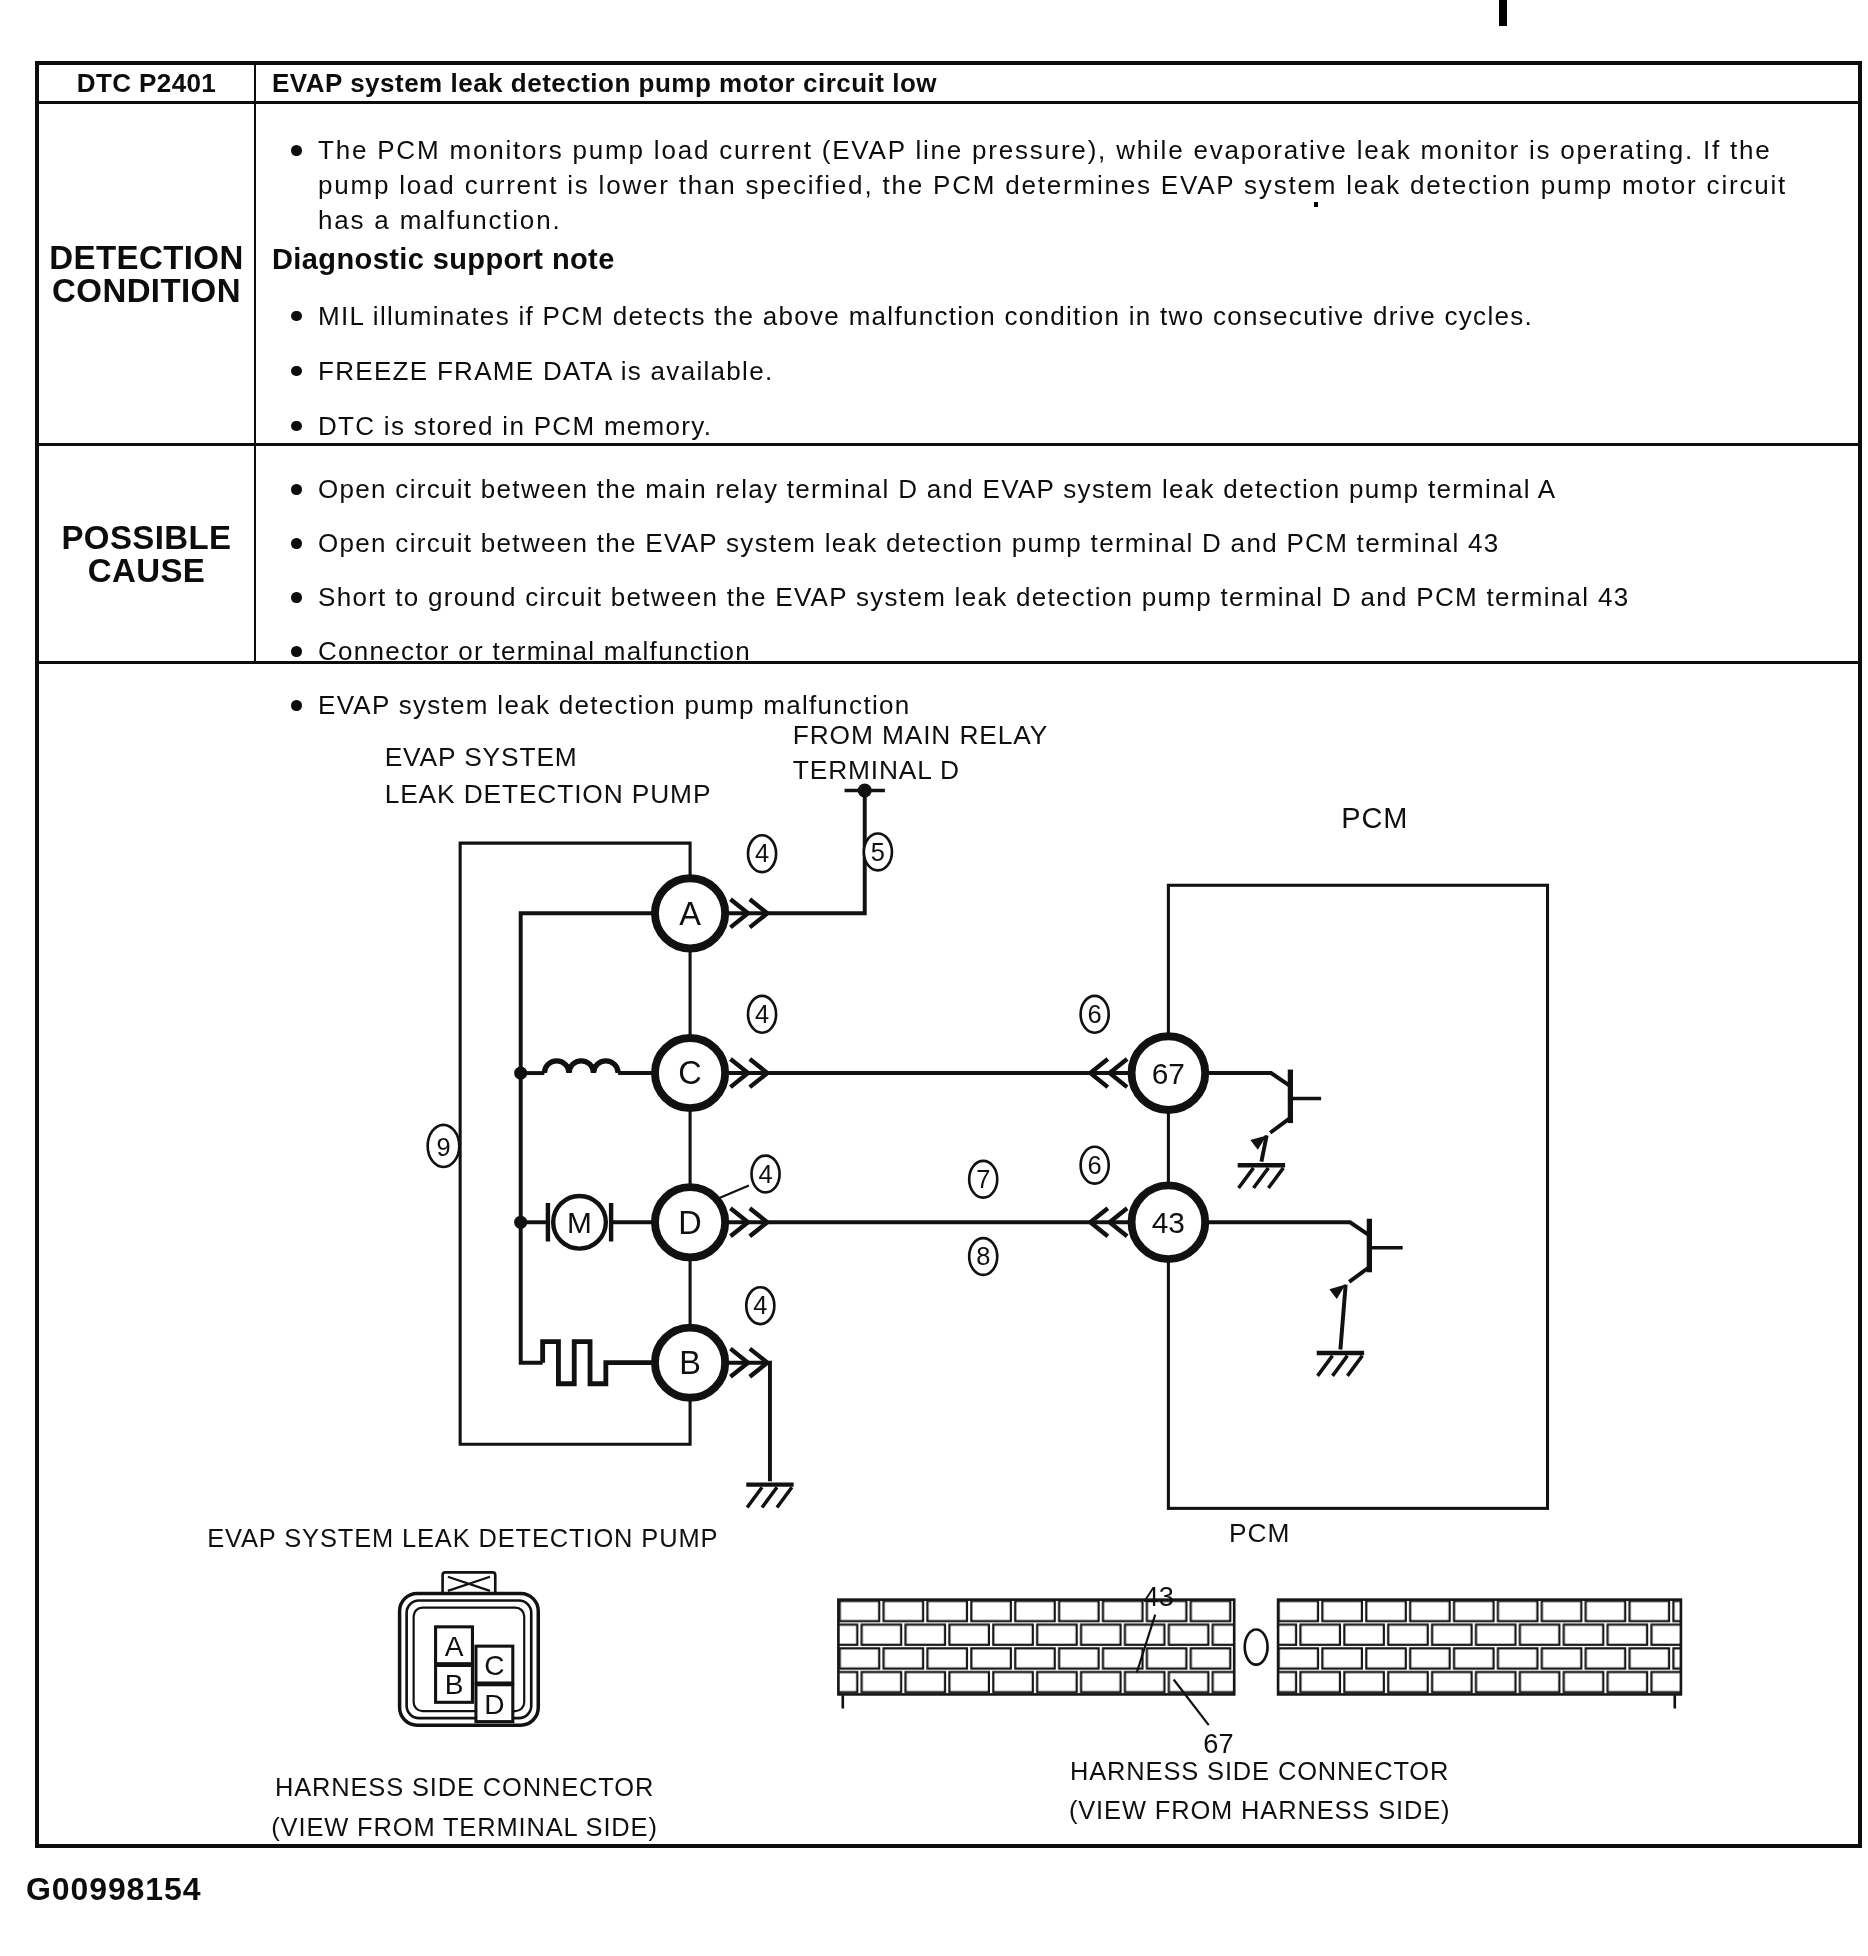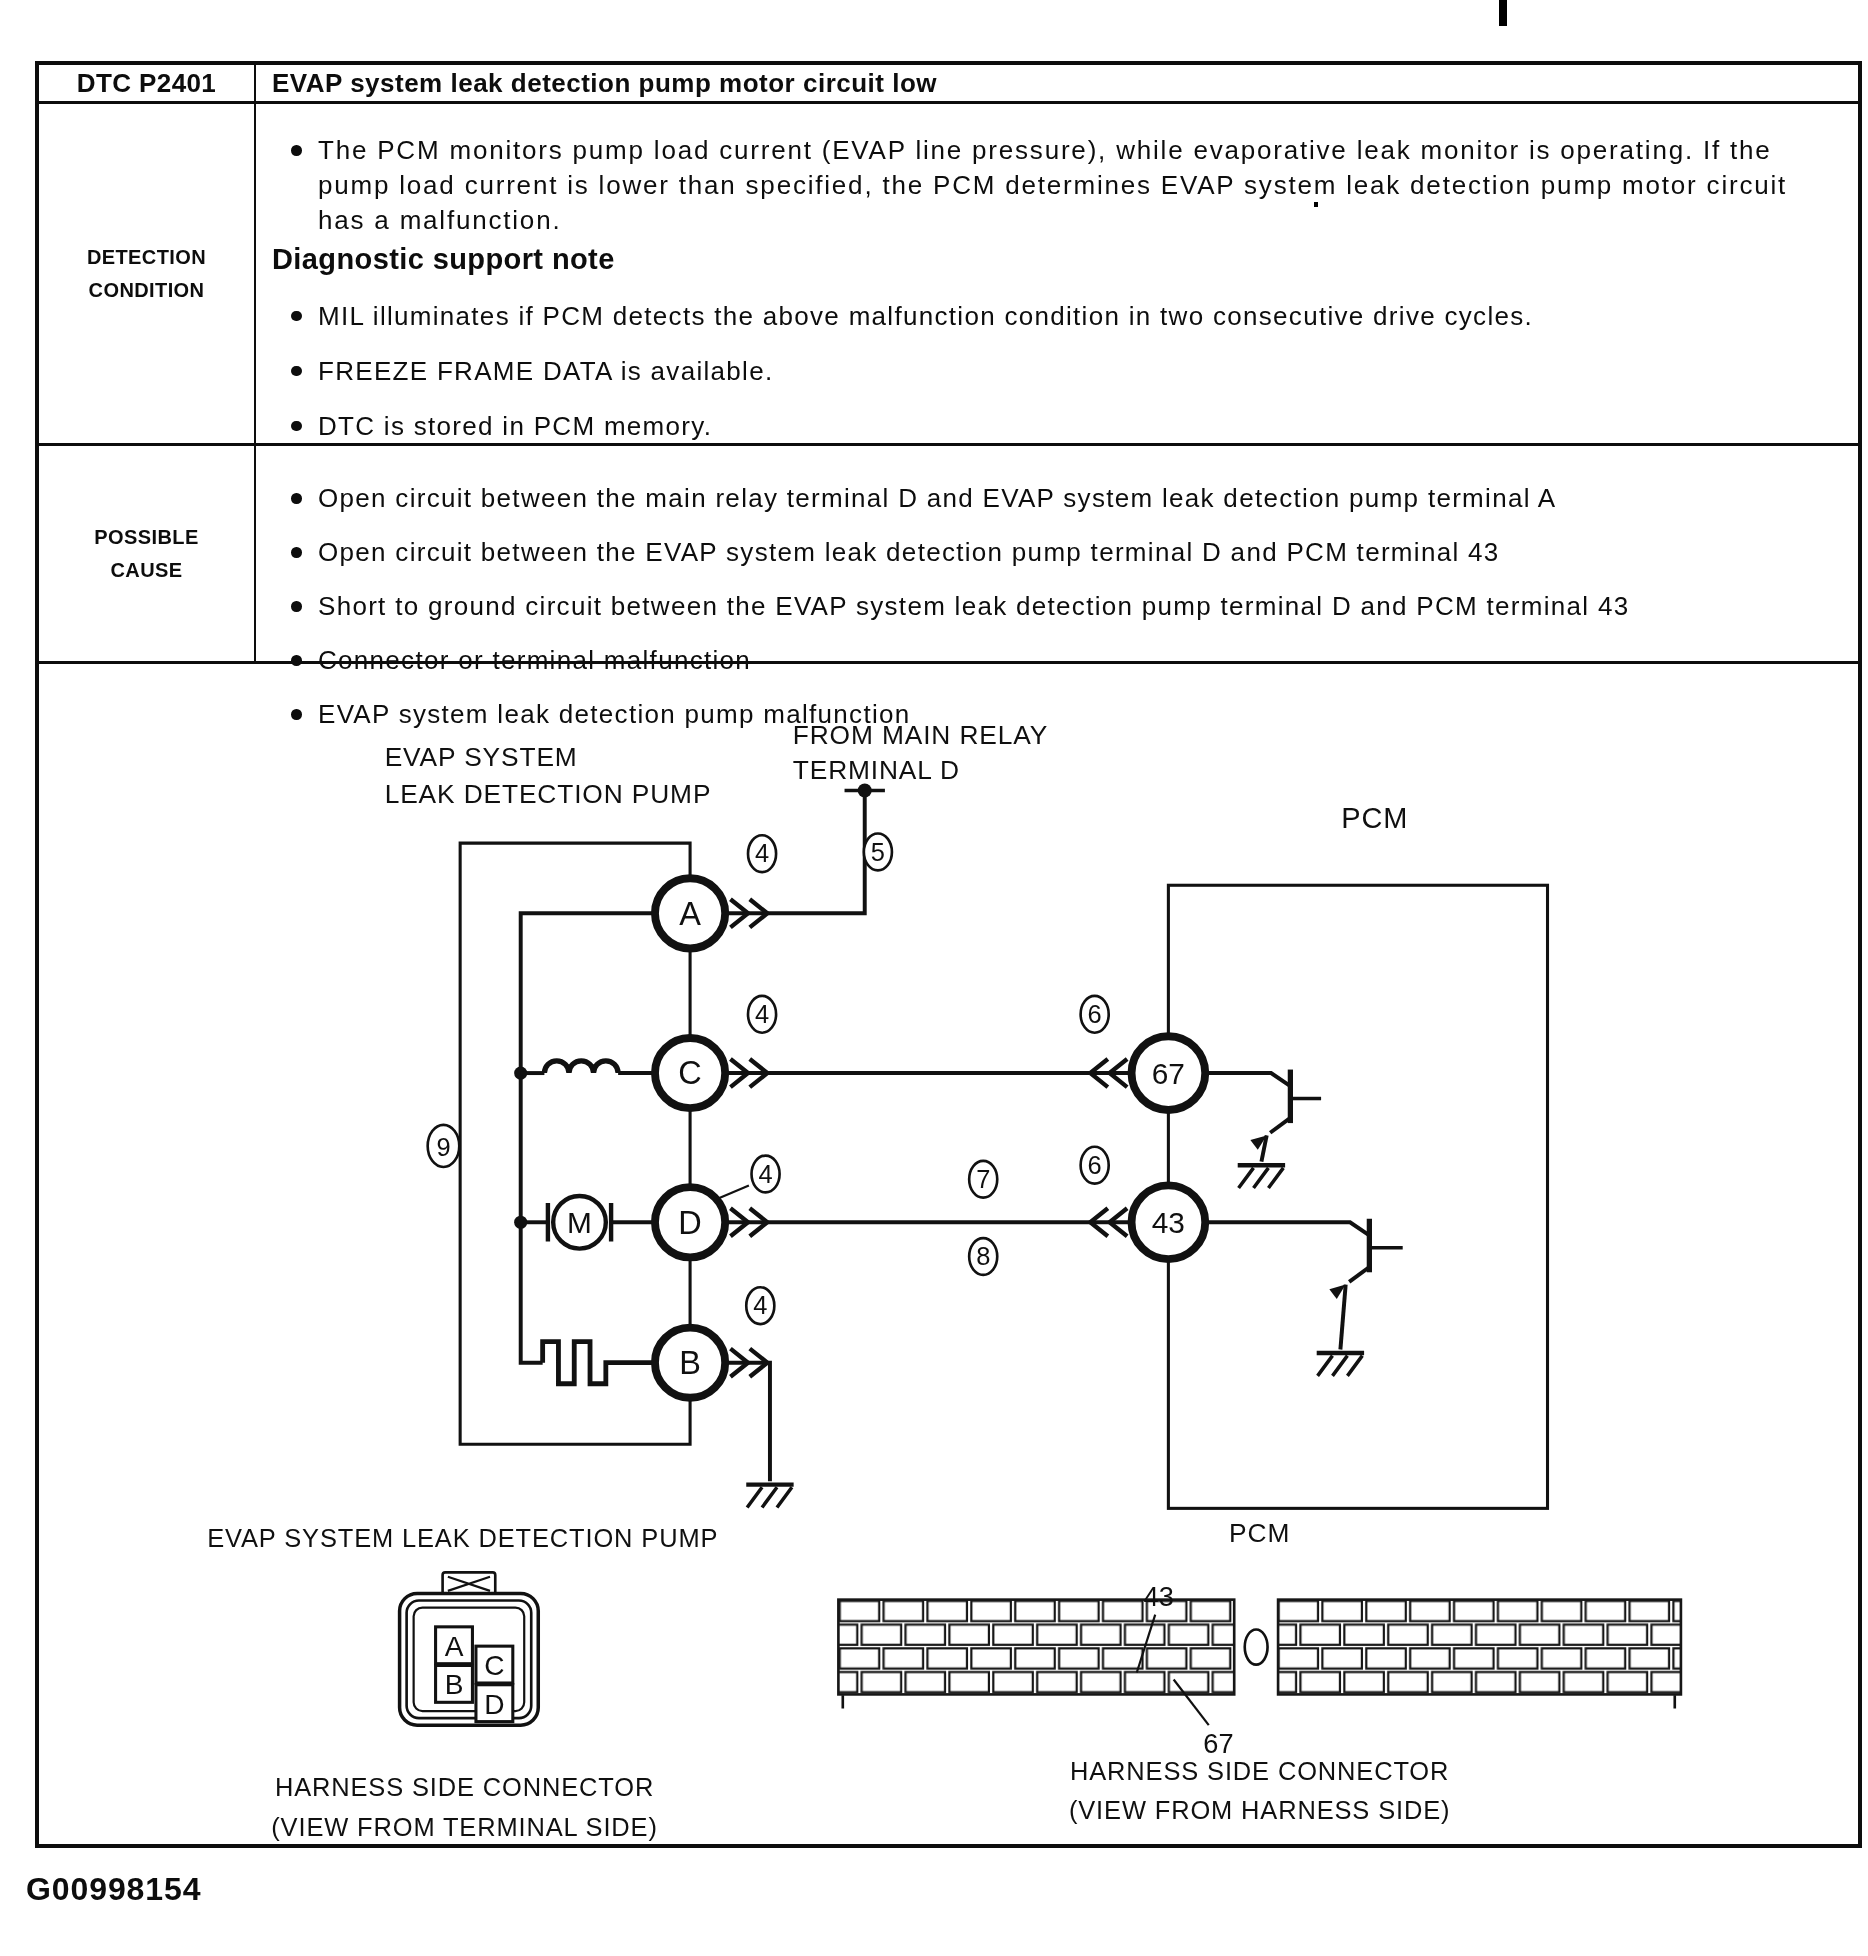--- a/index.html
+++ b/index.html
@@ -6,29 +6,29 @@
   .page{position:relative;width:1869px;height:1957px;background:#ffffff;
         font-family:"Liberation Sans",sans-serif;color:#0d0d0d;overflow:hidden;}
   .artifact{position:absolute;background:#000;}
 
   
   .doc{position:absolute;left:35px;top:61px;width:1827px;height:1787px;
        border:4.4px solid #0d0d0d;box-sizing:border-box;}
   .trow{display:flex;border-bottom:3.5px solid #0d0d0d;box-sizing:border-box;}
   .c1{width:217px;flex:none;border-right:2.6px solid #0d0d0d;box-sizing:border-box;
       display:flex;flex-direction:column;align-items:center;justify-content:center;
-      font-weight:bold;font-size:20px;line-height:33px;text-align:center;letter-spacing:0.4px;}
+      font-weight:bold;font-size:33px;line-height:33px;text-align:center;letter-spacing:0.4px;}
   .c2{flex:1;box-sizing:border-box;padding:0 14px 0 16px;}
   .header-row{height:39px;}
   .header-row .c1{font-size:26px;}
   .header-row .c2{display:flex;align-items:center;font-weight:bold;font-size:26px;letter-spacing:0.5px;}
   .det-row{height:342px;}
   .det-row .c2{padding-top:8.8px;}
   .cause-row{height:218px;}
-  .cause-row .c2{padding-top:15px;}
+  .cause-row .c2{padding-top:6px;}
   .bul{position:relative;padding-left:46px;font-size:26px;line-height:35px;letter-spacing:1.3px;margin-top:20px;}
   .cause-row .bul{line-height:34px;}
   .bul::before{content:"";position:absolute;left:19.3px;top:12.3px;width:10.5px;height:10.5px;
                border-radius:50%;background:#0d0d0d;}
   .bul p{margin:0;max-width:1519px;letter-spacing:1.8px;}
   .subhead{margin:1.8px 0;font-size:29px;font-weight:bold;line-height:39px;letter-spacing:0.4px;}
 
   
   .schematic{position:absolute;left:0;top:672px;width:1869px;height:1176px;}
   svg text{fill:#101010;}

